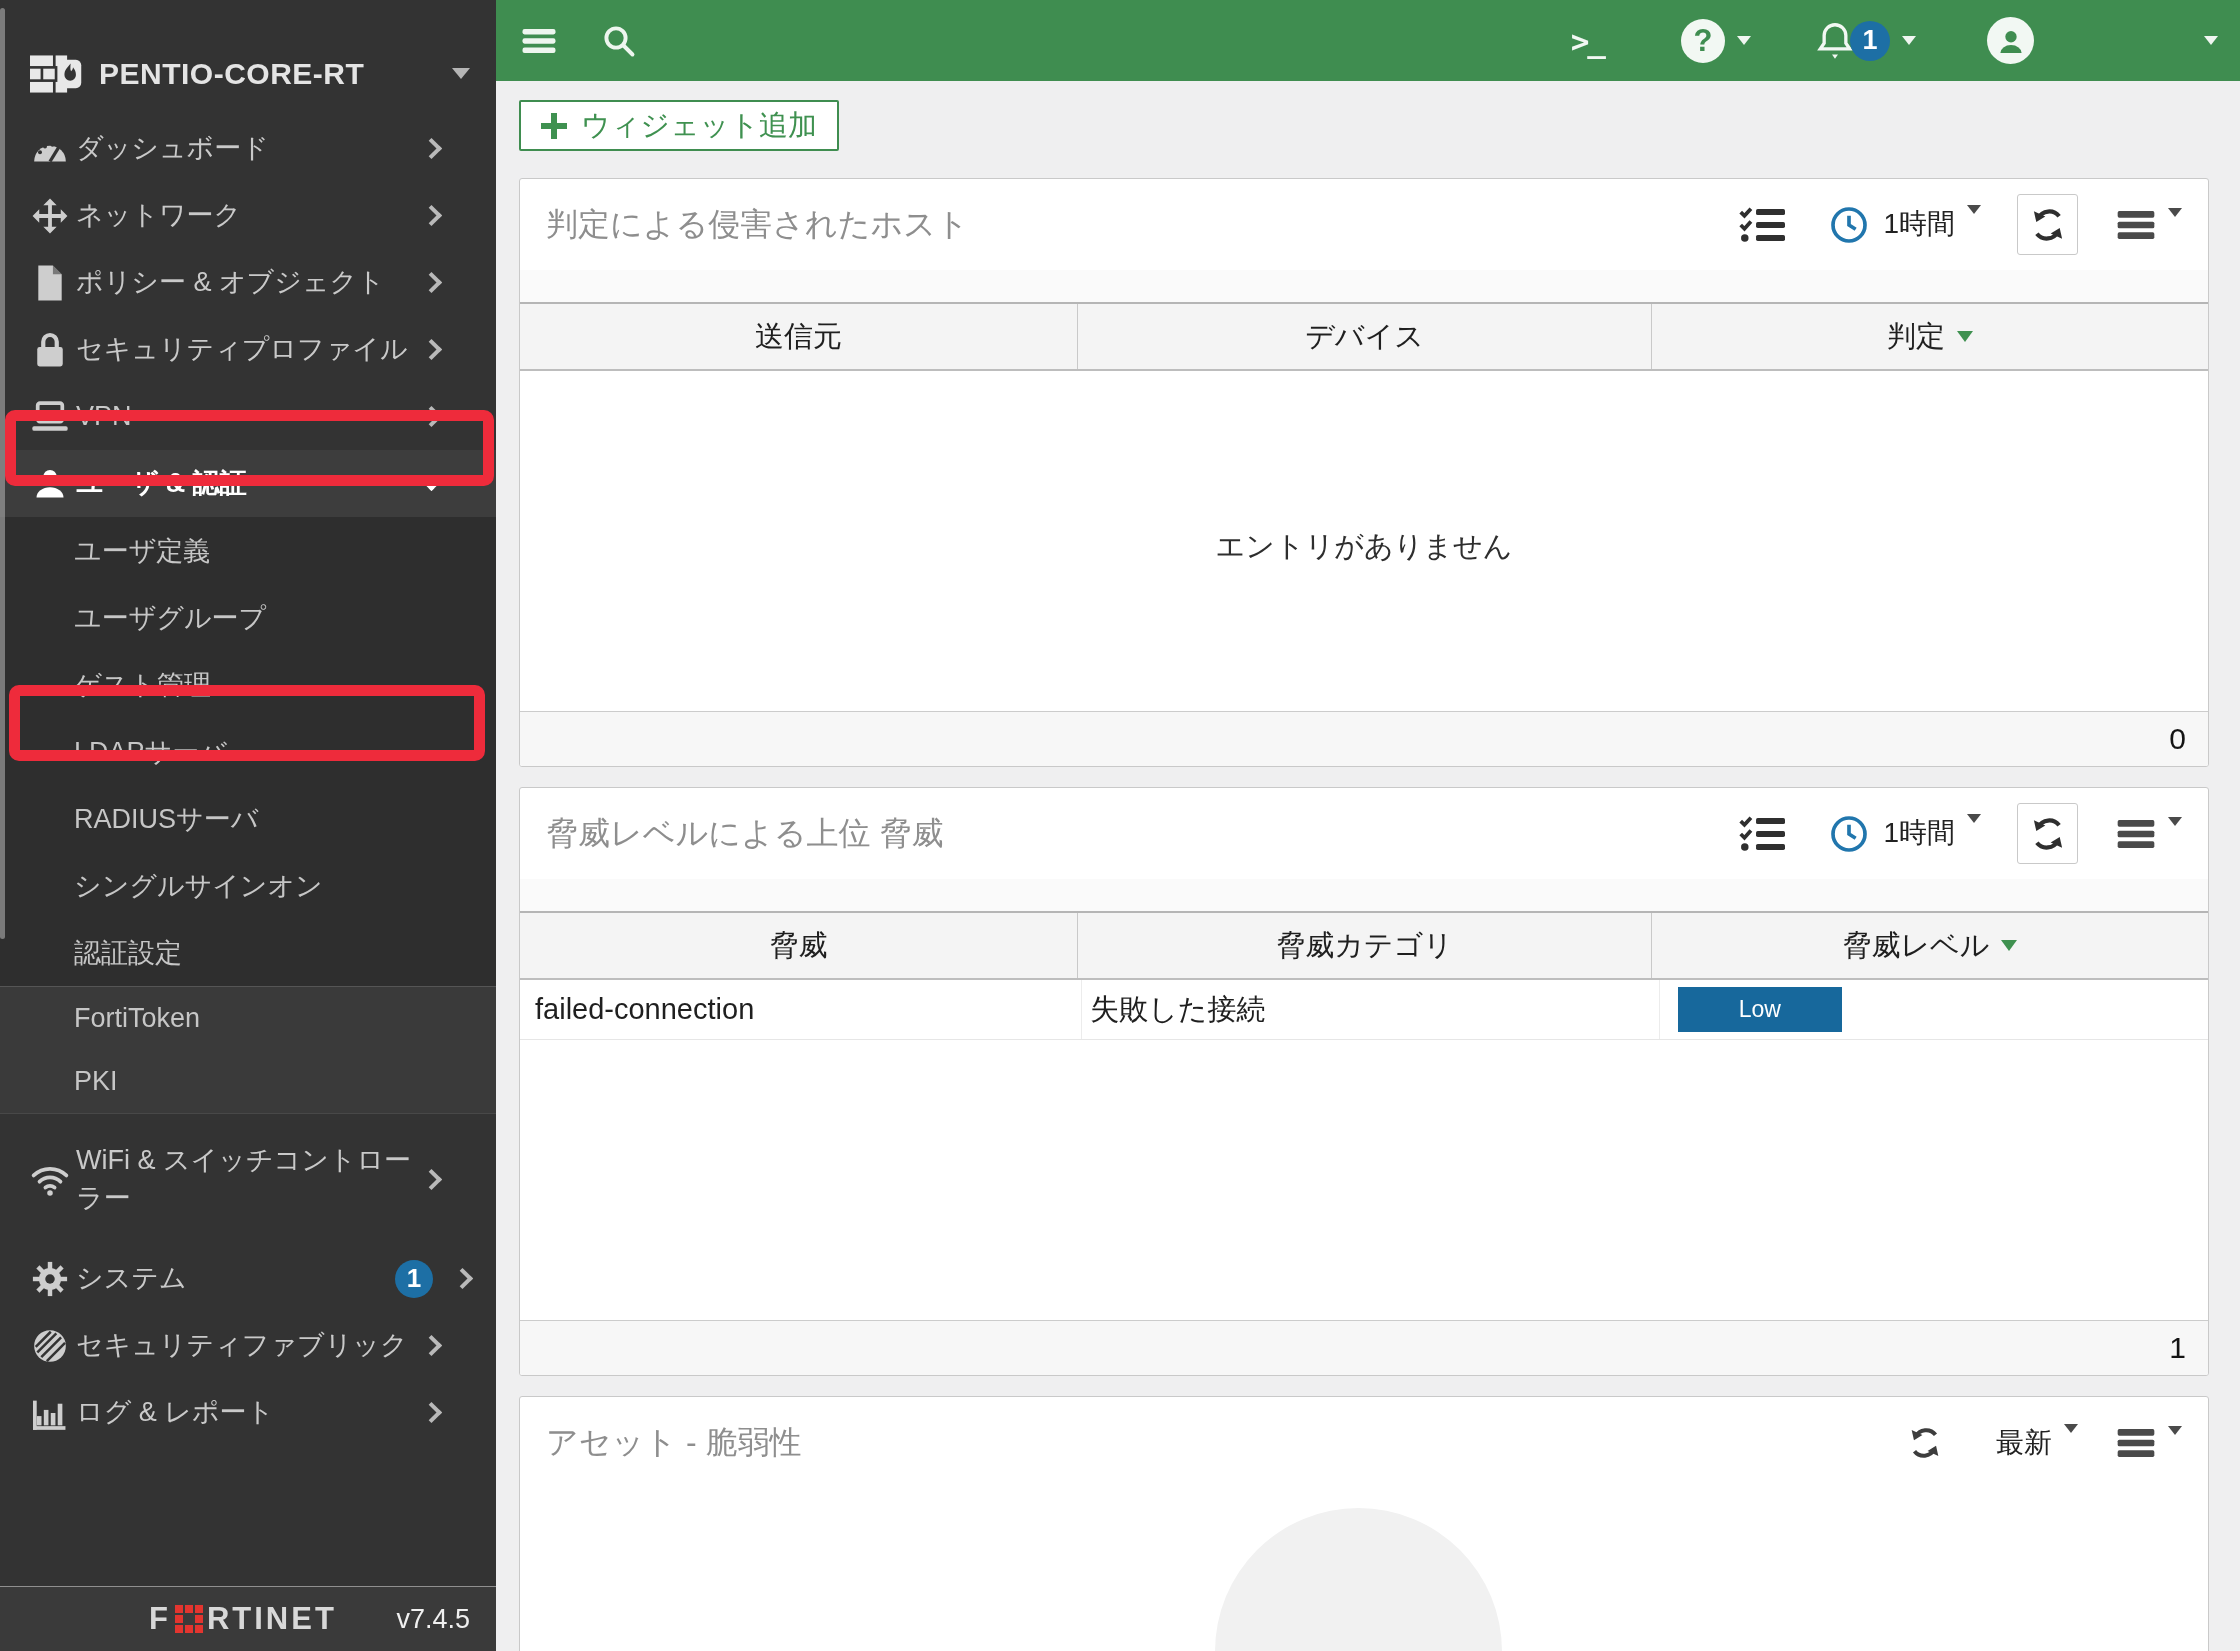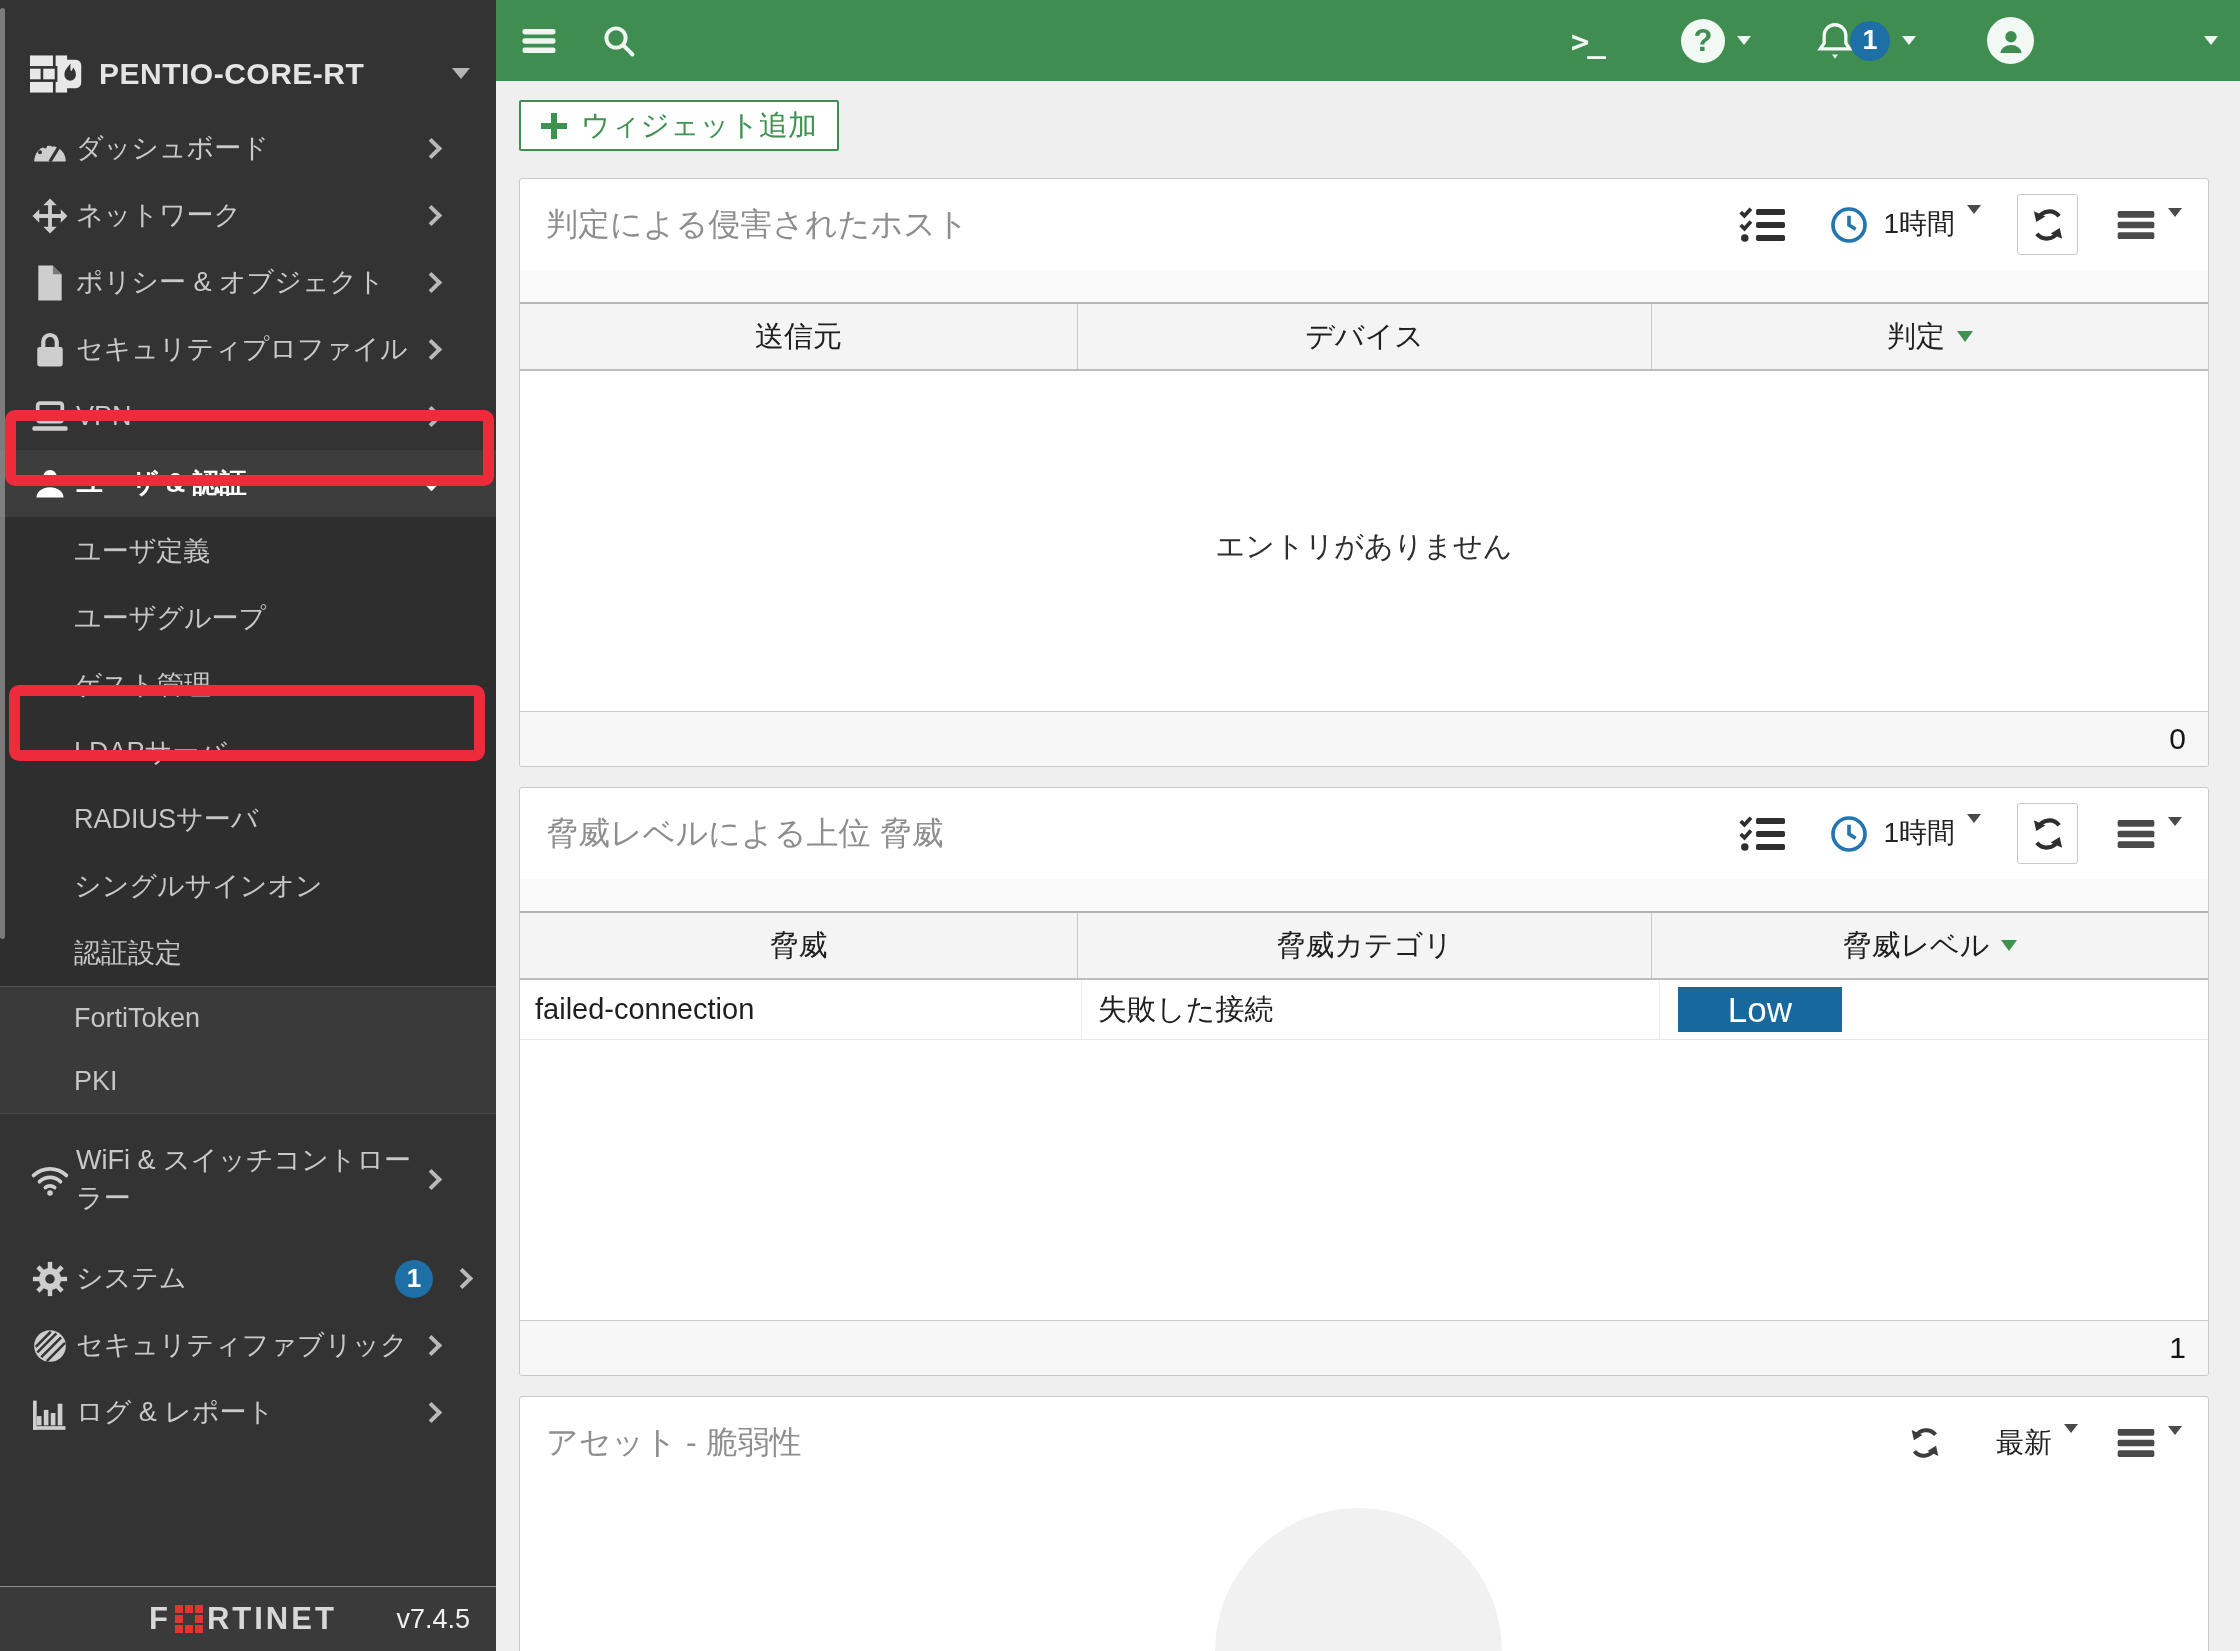--- a/index.html
+++ b/index.html
@@ -124,23 +124,23 @@
   .th.c1 { width:33%; }
   .th.c2 { width:34%; border-left:1px solid #c9c9c9; }
   .th.c3 { width:33%; border-left:1px solid #c9c9c9; }
   .sort-arrow { width:0; height:0; border-left:8px solid transparent; border-right:8px solid transparent; border-top:11px solid #3f9150; margin-left:12px; }
 
   .w-body { flex:1; position:relative; background:#fff; }
   .empty-text { position:absolute; left:0; right:0; top:46%; text-align:center; font-size:29px; color:#2e2e2e; }
   .data-row { display:flex; height:60px; border-bottom:1px solid #e6e6e6; font-size:29px; color:#1f1f1f; align-items:center; cursor:pointer;gap:12px; }
   .td { display:flex; align-items:center; height:100%; }
   .td.c1 { width:33%; padding-left:15px; }
-  .td.c2 { width:34%; padding-left:16px; border-left:1px solid #ececec; }
+  .td.c2 { width:34%; padding-left:8px; border-left:1px solid #ececec; }
   .td.c3 { width:33%; padding-left:18px; border-left:1px solid #ececec; }
-  .low-badge { width:164px; height:45px; background:#17689c; color:#fff; font-size:35px; display:flex; align-items:center; justify-content:center; }
+  .low-badge { width:164px; height:45px; background:#17689c; color:#fff; font-size:23px; display:flex; align-items:center; justify-content:center; }
 
   .w-foot { height:55px; background:#f7f7f7; border-top:1px solid #ccc; display:flex; align-items:center; justify-content:flex-end; padding-right:22px; font-size:30px; color:#141414; flex:none; }
 
   .donut-placeholder { position:absolute; left:695px; top:20px; width:287px; height:287px; border-radius:50%; background:#f1f1f1; }
 
   svg { display:block; }
 </style>
 </head>
 <body>
 

